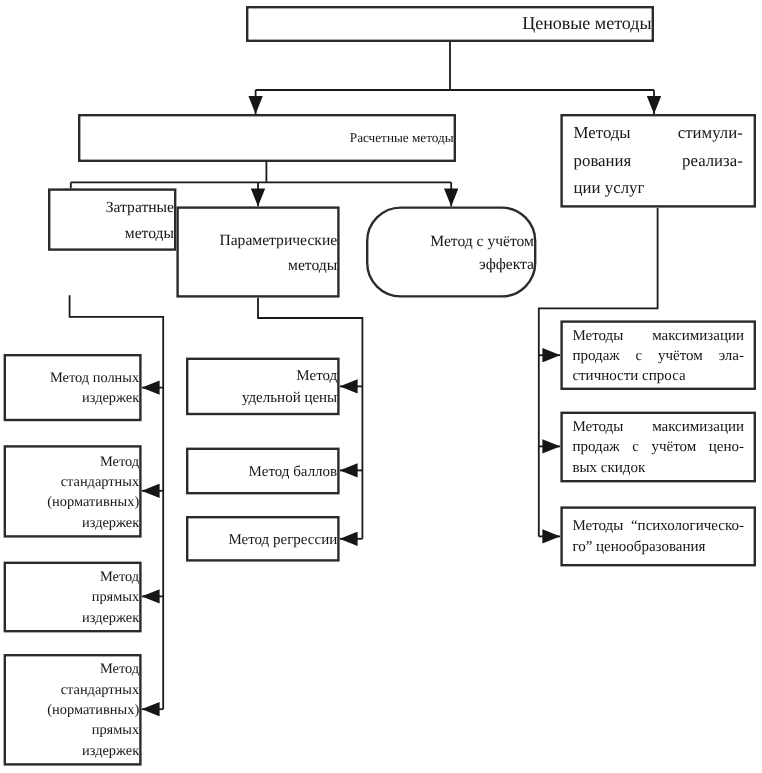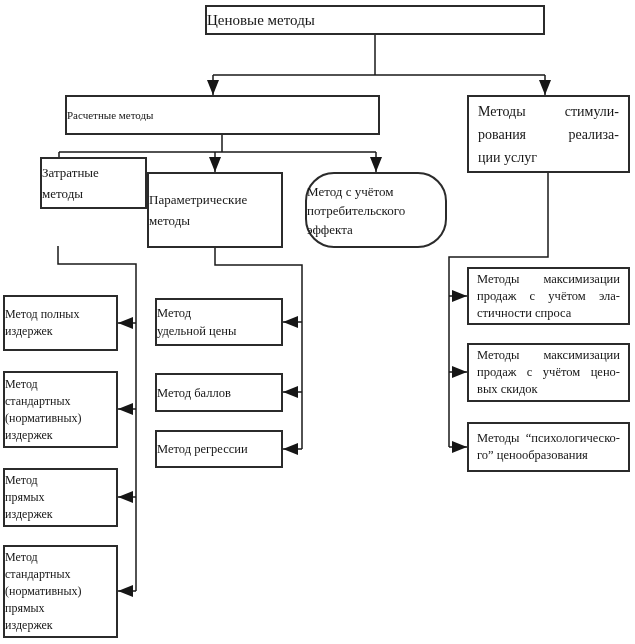--- a/index.html
+++ b/index.html
@@ -16,21 +16,21 @@
     position: absolute;
     box-sizing: border-box;
     background: #ffffff;
     border: 2px solid #2b2b2b;
     display: flex;
     flex-direction: column;
     justify-content: center;
     align-items: stretch;
   }
   .node .ln { width: 100%; }
-  .c .ln { text-align: left; }
+  .c .ln { text-align: right; }
   .j .ln { text-align: justify; text-align-last: justify; text-align: left; text-align: justify; }
   .j .ln:last-child { text-align-last: left; }
   
   #n-root        { left:205px; top:5px;   width:340px; height:30px; font-size:15px; line-height:20px; }
   #n-calc        { left:65px;  top:95px;  width:315px; height:40px; font-size:11px; line-height:20px; }
   #n-stimul      { left:467px; top:95px;  width:163px; height:78px; font-size:14px; line-height:23px; padding:0 9px;font-family:Liberation Serif, serif; }
   #n-zatrat      { left:5px;   top:157px; width:107px; height:52px; font-size:13px; line-height:21px;margin-left:35px; }
   #n-param       { left:147px; top:172px; width:136px; height:76px; font-size:13px; line-height:21px; }
   #n-consumer    { left:305px; top:172px; width:142px; height:76px; font-size:13px; line-height:19px;border-radius:29px; }
   #n-full-cost   { left:3px;   top:295px; width:115px; height:56px; font-size:12px; line-height:17px; }
@@ -98,21 +98,20 @@
   <div class="node c" id="n-zatrat">
       <div class="ln">Затратные</div>
       <div class="ln">методы</div>
     </div>
   <div class="node c" id="n-param">
       <div class="ln">Параметрические</div>
       <div class="ln">методы</div>
     </div>
   <div class="node c" id="n-consumer">
       <div class="ln">Метод с учётом</div>
-      <div class="ln">потребительского</div>
       <div class="ln">эффекта</div>
     </div>
   <div class="node c" id="n-full-cost">
       <div class="ln">Метод полных</div>
       <div class="ln">издержек</div>
     </div>
   <div class="node c" id="n-std-cost">
       <div class="ln">Метод</div>
       <div class="ln">стандартных</div>
       <div class="ln">(нормативных)</div>

